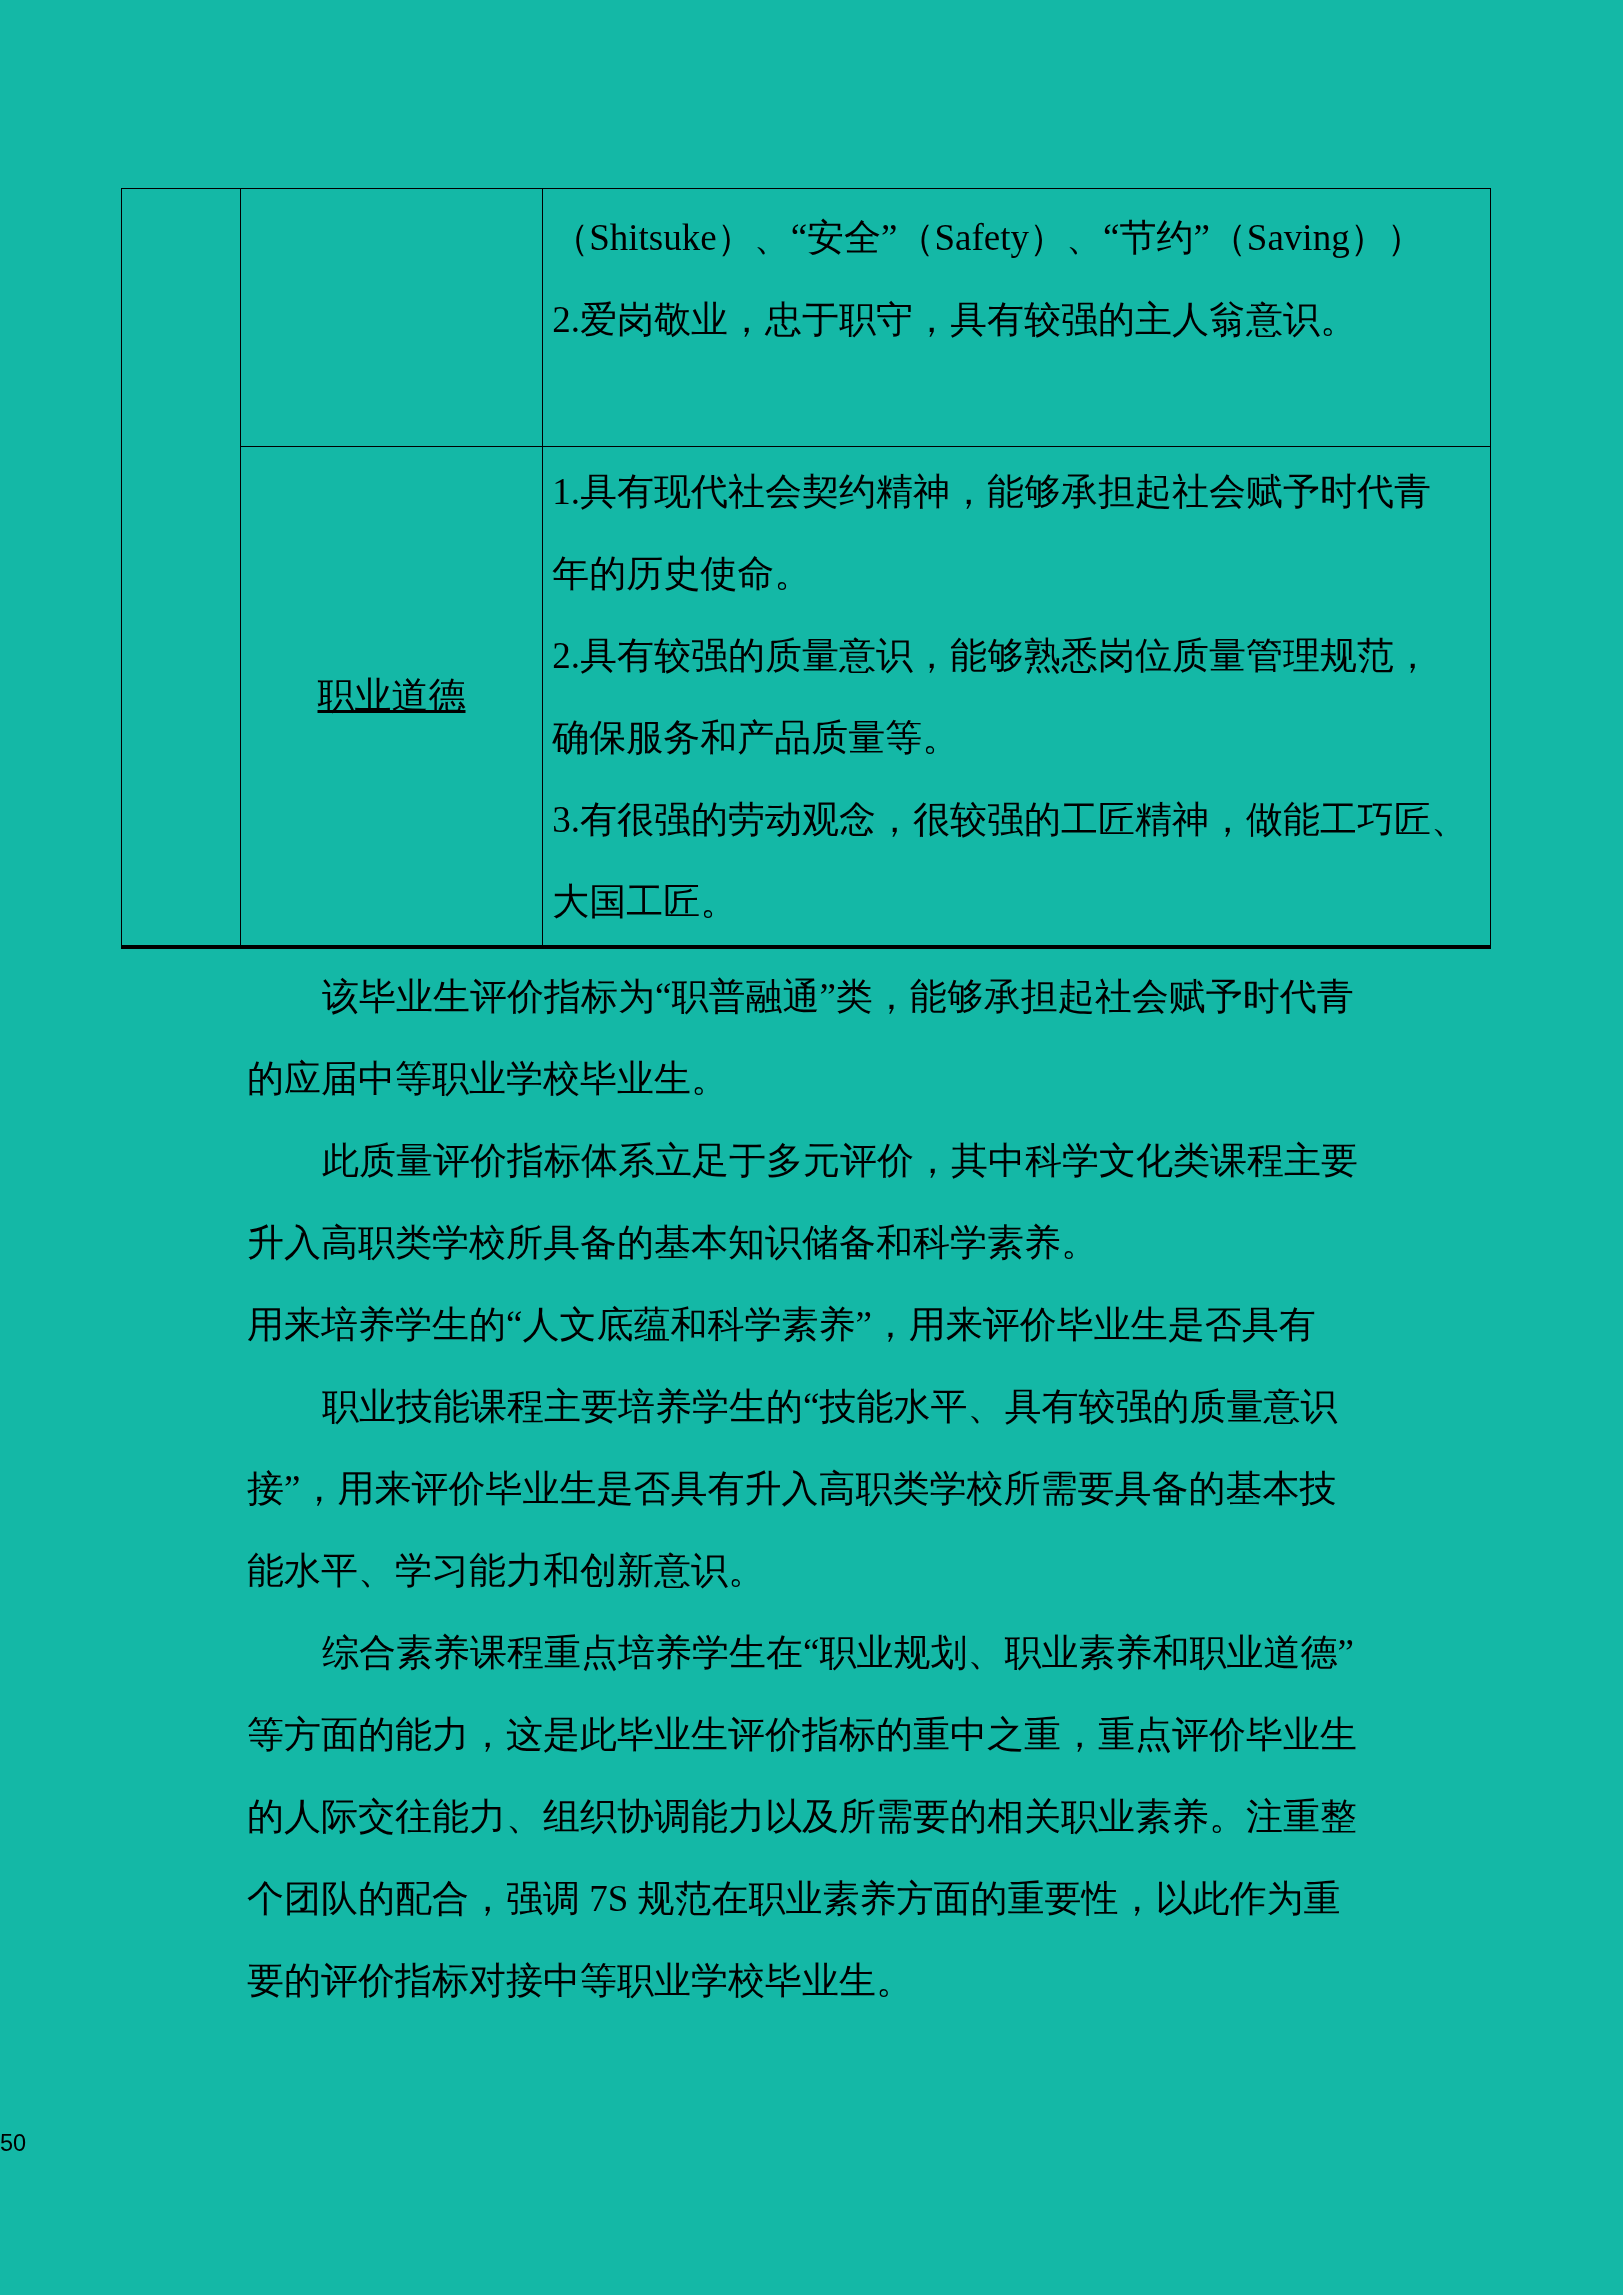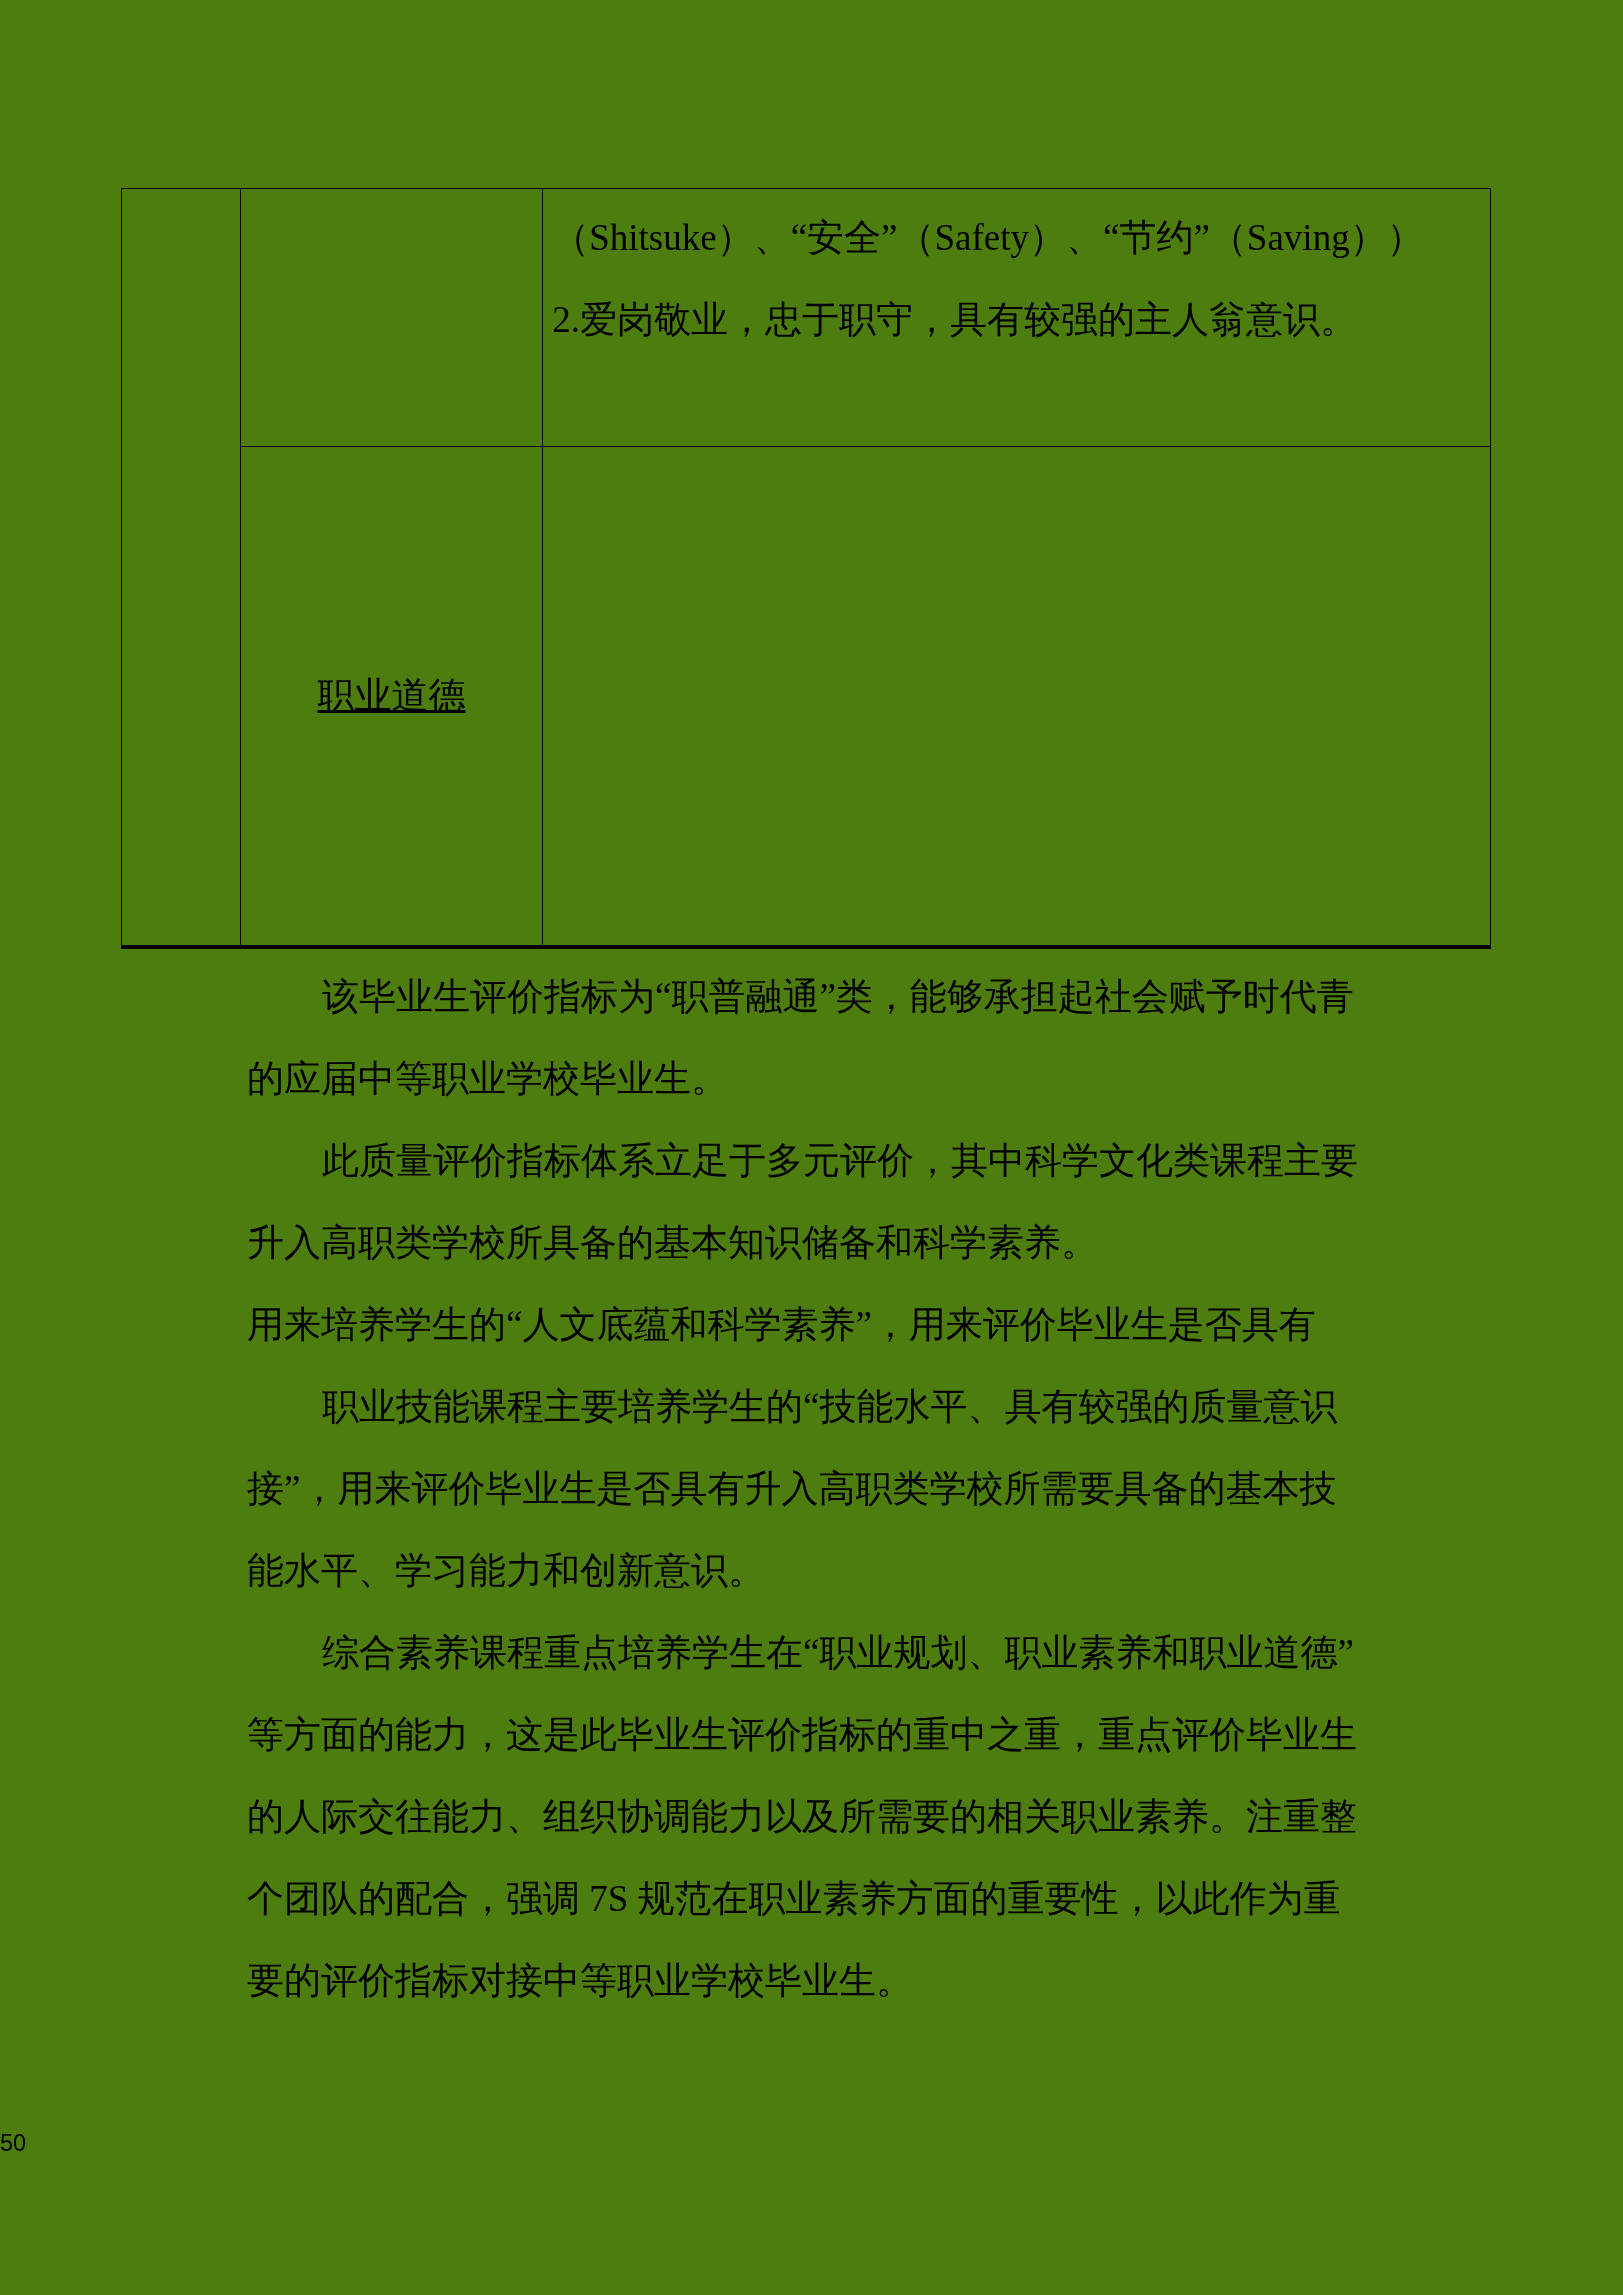--- a/index.html
+++ b/index.html
@@ -4,21 +4,21 @@
 <style>
   html, body {
     margin: 0;
     padding: 0;
     background: #ffffff;
   }
   .page {
     position: relative;
     width: 1623px;
     height: 2295px;
-    background: #4d7c0f;
+    background: #14b8a6;
     color: #000000;
     font-family: "Liberation Serif", "DejaVu Serif", serif;
     overflow: hidden;
   }
 
   
   .doc-table {
     position: absolute;
     left: 121px;
     top: 188px;
@@ -120,20 +120,28 @@
 
     <div class="cell cell-content-top">
       <div class="tline">（Shitsuke）、“安全”（Safety）、“节约”（Saving））</div>
       <div class="tline">2.爱岗敬业，忠于职守，具有较强的主人翁意识。</div>
     </div>
 
     <div class="cell cell-cat">
       <span class="cat-label">职业道德</span>
     </div>
 
+    <div class="cell cell-content">
+      <div class="tline">1.具有现代社会契约精神，能够承担起社会赋予时代青</div>
+      <div class="tline">年的历史使命。</div>
+      <div class="tline">2.具有较强的质量意识，能够熟悉岗位质量管理规范，</div>
+      <div class="tline">确保服务和产品质量等。</div>
+      <div class="tline">3.有很强的劳动观念，很较强的工匠精神，做能工巧匠、</div>
+      <div class="tline">大国工匠。</div>
+    </div>
 
   </div>
 
   <div class="body-text">
 
     <div>
       <div class="pline indent">该毕业生评价指标为“职普融通”类，能够承担起社会赋予时代青</div>
       <div class="pline">的应届中等职业学校毕业生。</div>
     </div>
 

